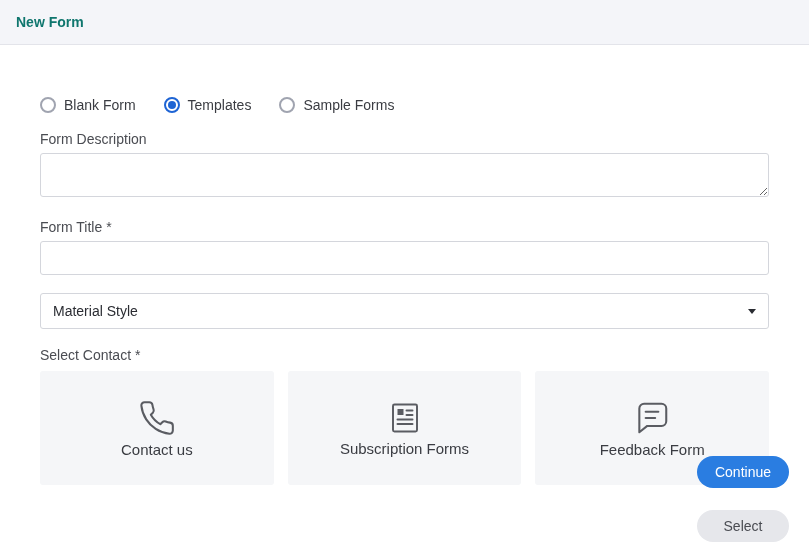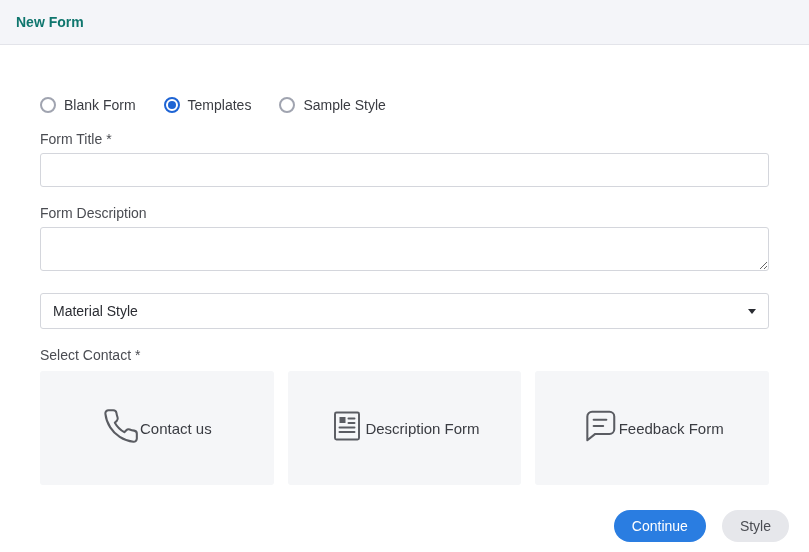--- a/index.html
+++ b/index.html
@@ -114,39 +114,40 @@
     display: flex;
     gap: 14px;
     margin-top: 8px;
   }
   .template-card {
     flex: 1;
     background: #f5f6f8;
     border-radius: 3px;
     height: 114px;
     display: flex;
-    flex-direction: row;
+    flex-direction: column;
     align-items: center;
     justify-content: center;
     gap: 0;
     cursor: pointer;
   }
   .template-icon {
     color: #5a5c62;
   }
   .template-label {
     font-size: 15px;
     color: #3a3c42;
   }
   .footer {
     position: absolute;
     right: 20px;
     bottom: 10px;
     display: flex;
-    gap: 16px;
+    gap: 22px;
+    flex-direction: column;
   }
   .btn {
     height: 32px;
     padding: 0 18px;
     border-radius: 16px;
     font-size: 14px;
     border: none;
     cursor: pointer;
   }
   .btn-primary {
@@ -173,35 +174,35 @@
       <span class="radio-label">Blank Form</span>
     </label>
     <label class="radio-item">
       <span class="radio-circle selected">
           <span class="radio-dot"></span>
         </span>
       <span class="radio-label">Templates</span>
     </label>
     <label class="radio-item">
       <span class="radio-circle"></span>
-      <span class="radio-label">Sample Style</span>
-    </label>
+      <span class="radio-label">Sample Forms</span>
+    </label>
+  </div>
+
+  <div class="form-group">
+    <label class="form-label">Form Description</label>
+    <textarea class="textarea-input" style=""></textarea>
   </div>
 
   <div class="form-group">
     <label class="form-label">
       <span>Form Title</span>
       <span class="req">*</span>
     </label>
     <input type="text" class="text-input" value="" style="">
-  </div>
-
-  <div class="form-group">
-    <label class="form-label">Form Description</label>
-    <textarea class="textarea-input" style=""></textarea>
   </div>
 
   <div class="form-group">
     <div class="select-wrap">
       <span class="select-value">Material Style</span>
       <span class="caret-down"></span>
     </div>
   </div>
 
   <div class="form-group" style="margin-bottom:8px;">
@@ -224,35 +225,35 @@
         <span class="template-icon">
           <svg width="36" height="36" viewBox="0 0 24 24" fill="none" stroke="currentColor" stroke-width="1.3" stroke-linecap="round" stroke-linejoin="round">
             <rect x="4" y="3" width="16" height="18" rx="1"></rect>
             <rect x="7" y="6" width="4" height="4" fill="currentColor" stroke="none"></rect>
             <line x1="13" y1="7" x2="17" y2="7"></line>
             <line x1="13" y1="10" x2="17" y2="10"></line>
             <line x1="7" y1="13" x2="17" y2="13"></line>
             <line x1="7" y1="16" x2="17" y2="16"></line>
           </svg>
         </span>
-        <span class="template-label">Description Form</span>
+        <span class="template-label">Subscription Forms</span>
       </div>
 
       <div class="template-card">
         <span class="template-icon">
           <svg width="38" height="38" viewBox="0 0 24 24" fill="none" stroke="currentColor" stroke-width="1.3" stroke-linecap="round" stroke-linejoin="round">
             <path d="M21 14a3 3 0 0 1-3 3H9l-5 4V6a3 3 0 0 1 3-3h11a3 3 0 0 1 3 3z"></path>
             <line x1="8" y1="8" x2="16" y2="8"></line>
             <line x1="8" y1="12" x2="14" y2="12"></line>
           </svg>
         </span>
         <span class="template-label">Feedback Form</span>
       </div>
 
     </div>
   </div>
 
 </div>
 
 <div class="footer">
   <button class="btn btn-primary">Continue</button>
-  <button class="btn btn-secondary">Style</button>
+  <button class="btn btn-secondary">Select</button>
 </div>
 
 </body></html>

